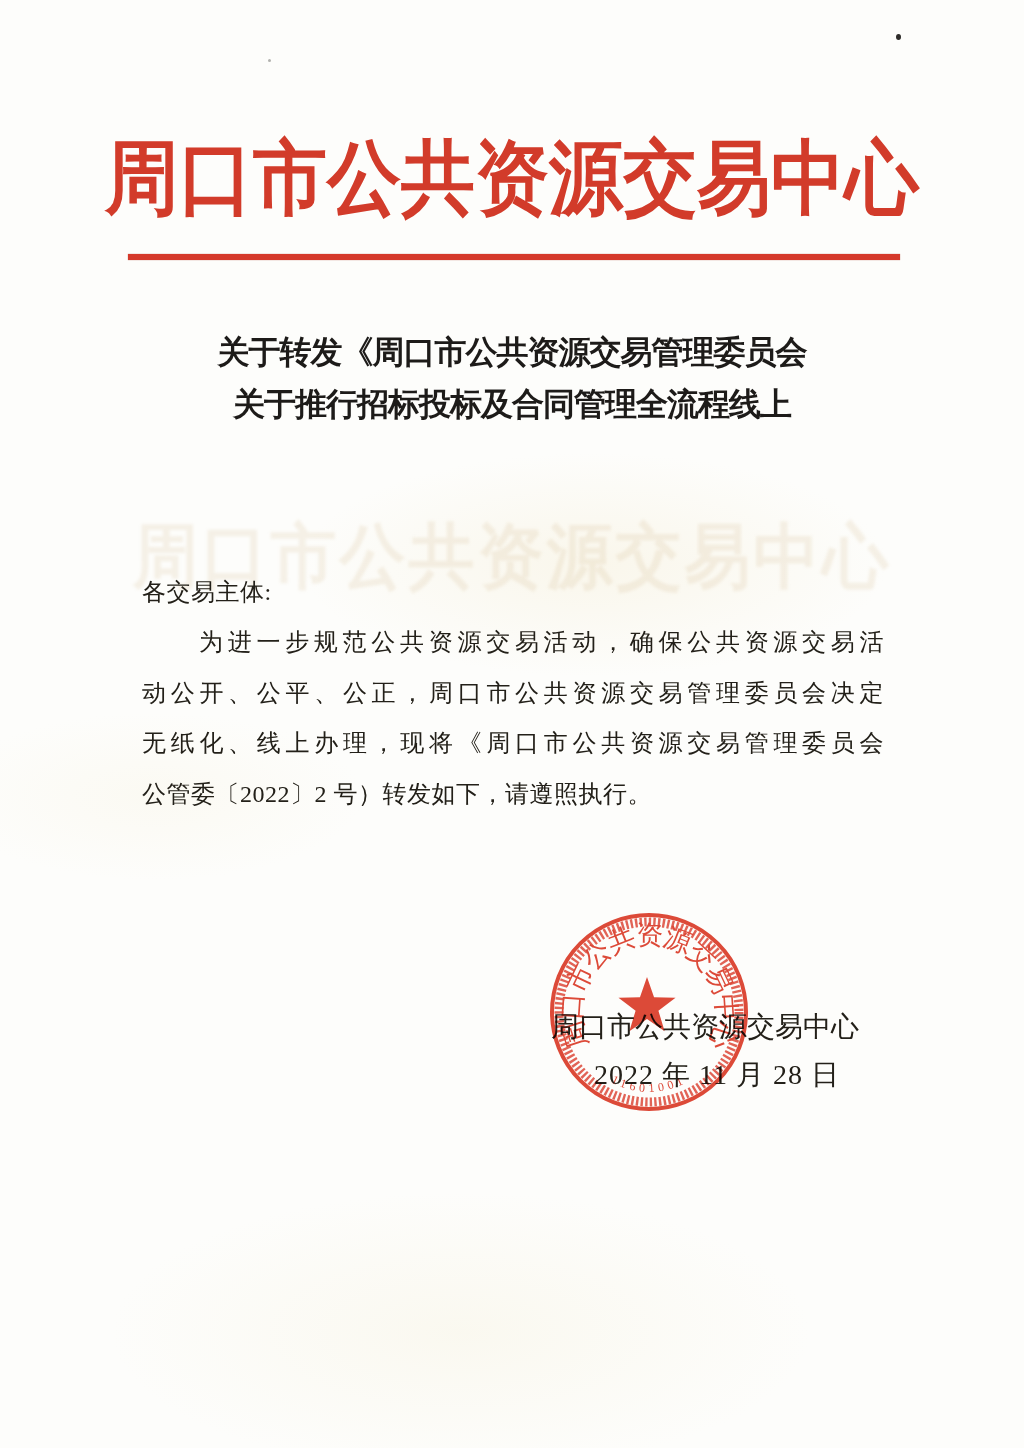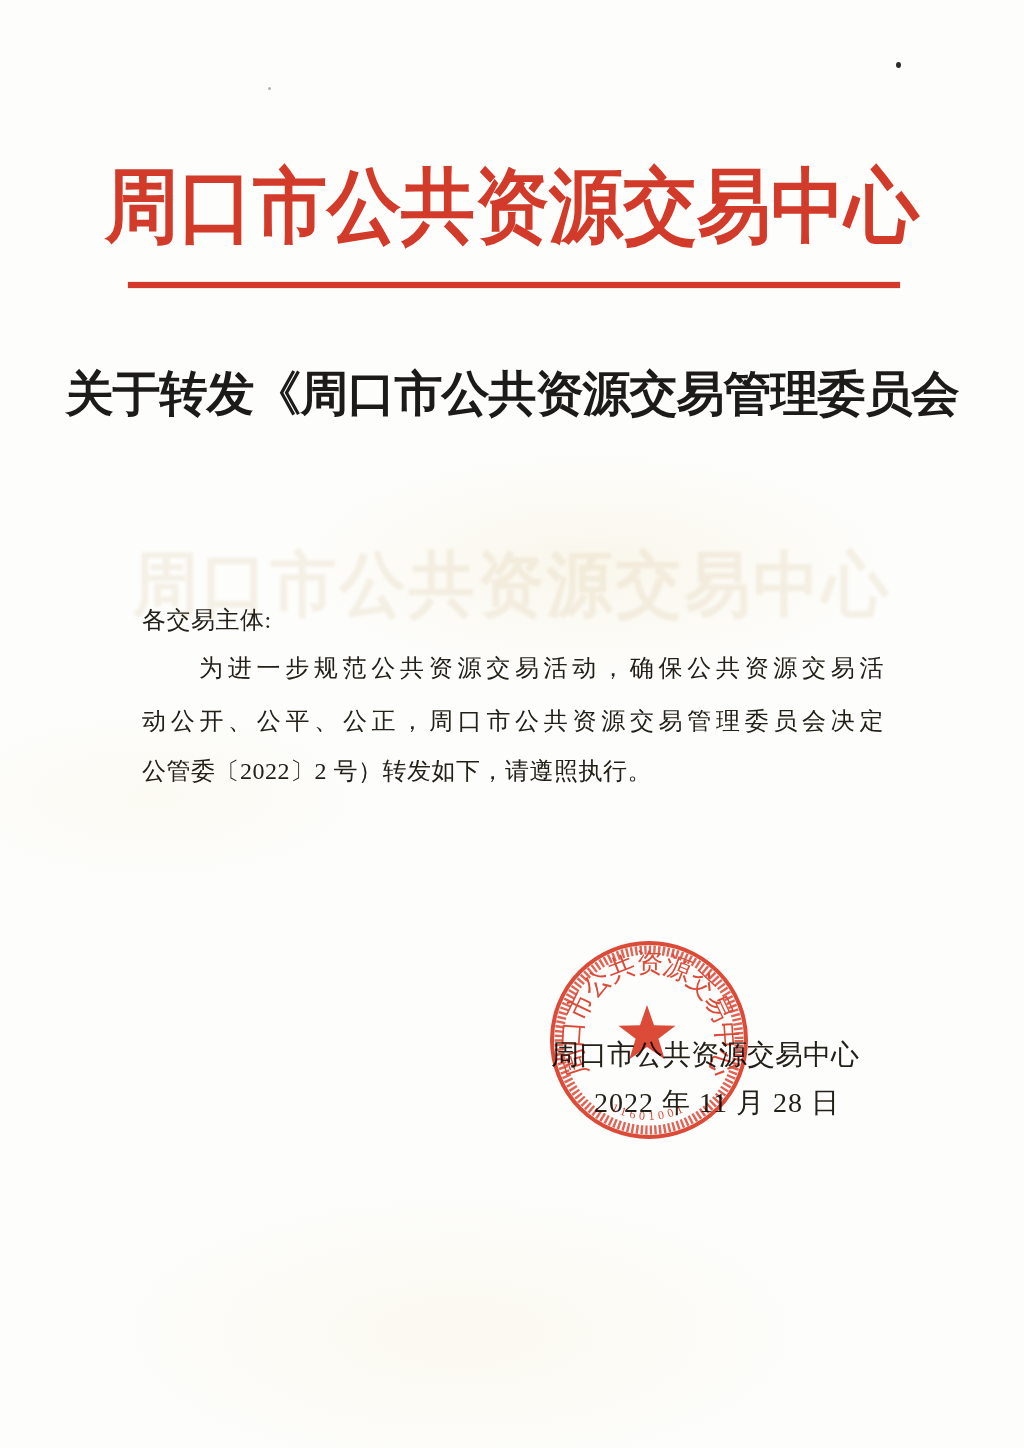--- a/index.html
+++ b/index.html
@@ -8,21 +8,21 @@
     position: relative;
     overflow: hidden;
     background:
       radial-gradient(ellipse 420px 160px at 58% 39%, rgba(243,234,206,0.35), rgba(243,234,206,0) 70%),
       radial-gradient(ellipse 500px 200px at 45% 92%, rgba(244,238,214,0.30), rgba(244,238,214,0) 70%),
       radial-gradient(ellipse 300px 120px at 15% 55%, rgba(246,240,218,0.25), rgba(246,240,218,0) 70%),
       #fdfdfb;
     font-family: "Liberation Serif", "DejaVu Serif", serif;
     color: #1e1c1a;
   }
-  .page { position: absolute; inset: 0; margin-top: 28px; }
+  .page { position: absolute; inset: 0; }
 
   
   .letterhead {
     position: absolute;
     left: 0; right: 0; top: 130px;
     text-align: center;
     font-size: 74px;
     font-weight: 700;
     color: #d23b2a;
     letter-spacing: 0px;
@@ -49,24 +49,24 @@
     color: rgba(190, 152, 95, 0.13);
     filter: blur(1.5px);
     transform: scaleY(1.08);
     white-space: nowrap;
     pointer-events: none;
   }
 
   
   .doc-title {
     position: absolute;
-    left: 0; right: 0; top: 340px;
+    left: 0; right: 0; top: 326px;
     text-align: center;
     font-weight: 700;
-    font-size: 48px;
+    font-size: 32px;
     line-height: 52px;
     color: #1d1b19;
     letter-spacing: -1px;
   }
   .doc-title > div { white-space: nowrap; }
 
   
   .body-text {
     position: absolute;
     left: 142px; top: 567px;
@@ -74,21 +74,21 @@
     font-size: 24px;
     color: #232019;
   }
   .bline {
     height: 50.4px;
     line-height: 50.4px;
     white-space: nowrap;
     letter-spacing: 0.5px;
   }
   .bline.just { text-align: justify; text-align-last: justify; }
-  .bline.indent { padding-left: 57px; font-family: Liberation Mono, monospace; }
+  .bline.indent { padding-left: 57px; }
 
   
   .signature {
     position: absolute;
     left: 551px; top: 1008px;
     font-size: 28px;
     letter-spacing: 0px;
     color: #232019;
     white-space: nowrap;
   }
@@ -128,26 +128,28 @@
   <div class="speck speck-2"></div>
 
   <div class="letterhead">周口市公共资源交易中心</div>
 
   <div class="red-rule"></div>
 
   <div class="ghost">周口市公共资源交易中心</div>
 
   <div class="doc-title">
     <div>关于转发《周口市公共资源交易管理委员会</div>
+    <div>关于推行招标投标及合同管理全流程线上</div>
   </div>
 
   <div class="body-text">
     <div class="bline">各交易主体:</div>
     <div class="bline just indent">为进一步规范公共资源交易活动，确保公共资源交易活</div>
     <div class="bline just">动公开、公平、公正，周口市公共资源交易管理委员会决定</div>
+    <div class="bline just">无纸化、线上办理，现将《周口市公共资源交易管理委员会</div>
     <div class="bline">公管委〔2022〕2 号）转发如下，请遵照执行。</div>
   </div>
 
   <div class="signature">周口市公共资源交易中心</div>
 
   <div class="sign-date">2022 年 11 月 28 日</div>
 
   <svg class="seal" viewBox="-106 -106 212 212" xmlns="http://www.w3.org/2000/svg">
     <defs>
       <path id="sealArcTop" d="M -64 23 A 68 68 0 1 1 64 23" fill="none"></path>

